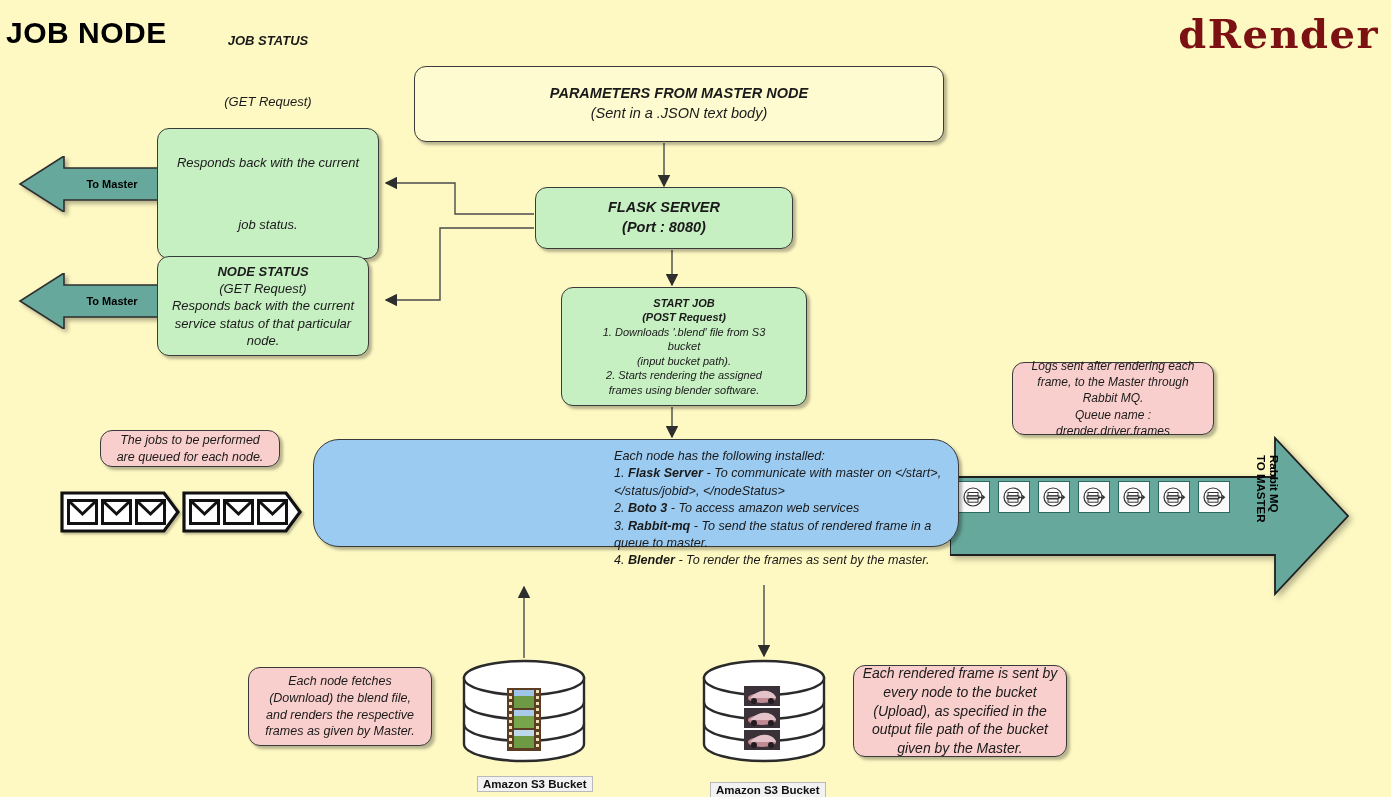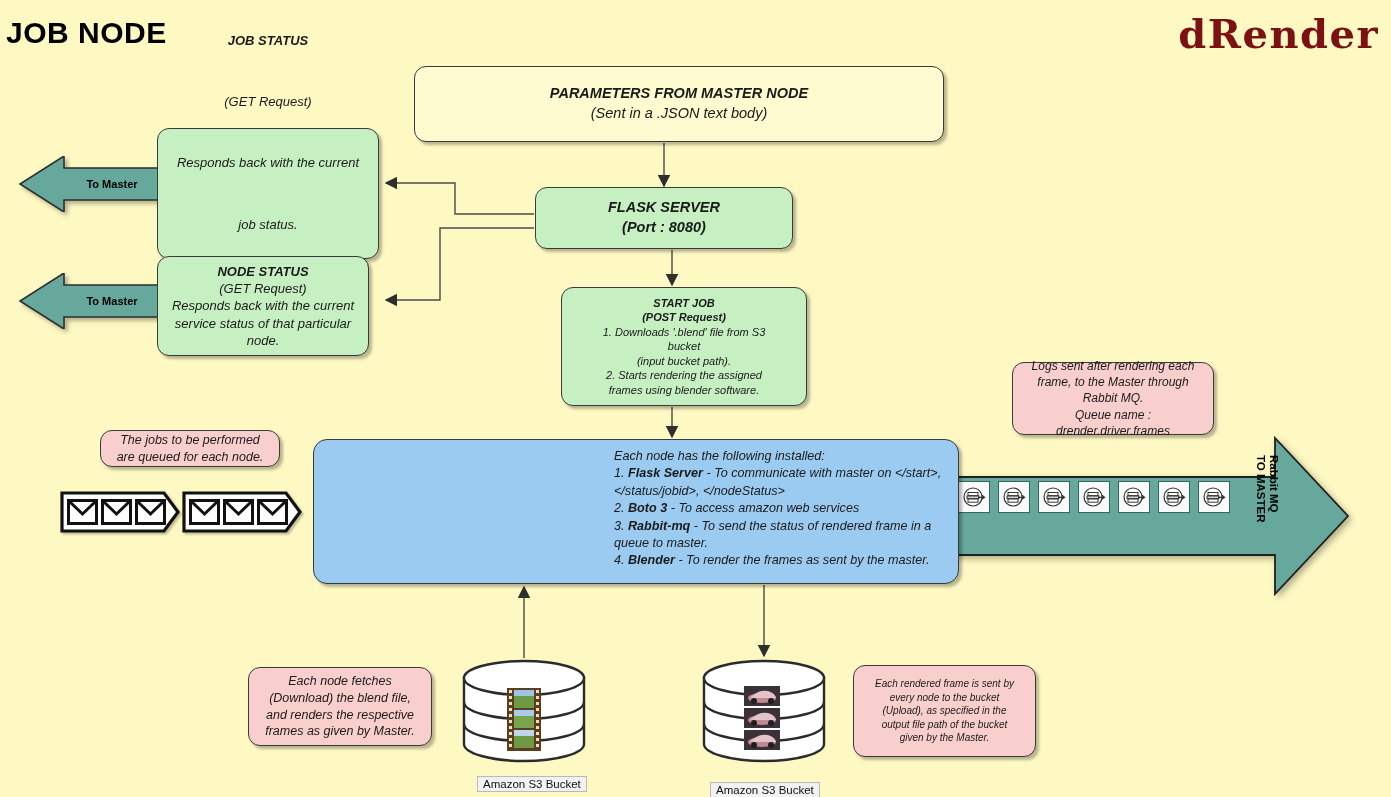--- a/index.html
+++ b/index.html
@@ -75,43 +75,43 @@
   }
   #box-flask {
     left: 535px; top: 187px; width: 258px; height: 62px;
     font-size: 14.5px; line-height: 1.35;
   }
   #box-startjob {
     left: 561px; top: 287px; width: 246px; height: 119px;
     font-size: 11px; line-height: 1.32;
   }
   #box-main-panel {
-    left: 313px; top: 439px; width: 646px; height: 145px;
-    border-radius: 14px;
+    left: 313px; top: 439px; width: 646px; height: 108px;
+    border-radius: 26px;
     align-items: stretch;
     justify-content: flex-start;
     padding: 0;
   }
 
   
   #note-jobs-queued {
     left: 100px; top: 430px; width: 180px; height: 37px;
     font-size: 12.5px; line-height: 1.35;
   }
   #note-logs-sent {
     left: 1012px; top: 362px; width: 202px; height: 73px;
     font-size: 12px; line-height: 1.35;
   }
   #note-fetch {
     left: 248px; top: 667px; width: 184px; height: 79px;
     font-size: 12.5px; line-height: 1.35;
   }
   #note-upload {
-    left: 853px; top: 665px; width: 183px; height: 92px;
-    font-size: 10px; line-height: 1.35;
+    left: 853px; top: 665px; width: 214px; height: 92px;
+    font-size: 14px; line-height: 1.35;
   }
 
   
   .to-master-arrow {
     width: 152px; height: 56px;
     filter: drop-shadow(3px 3px 2px rgba(0,0,0,0.30));
   }
   #arrow-to-master-1 { left: 18px; top: 156px; }
   #arrow-to-master-2 { left: 18px; top: 273px; }
   .to-master-arrow .lbl {
@@ -175,21 +175,21 @@
   }
   #panel-text .hdr { margin-bottom: 0px; }
   #panel-text .li { }
   #panel-text b { font-weight: bold; }
 
   
   .bucket { width: 128px; height: 108px; }
   #bucket-in  { left: 460px; top: 658px; }
   #bucket-out { left: 700px; top: 658px; }
   .bucket-label {
-    font-size: 11.5px; font-weight: normal; color: #111;
+    font-size: 11.5px; font-weight: bold; color: #111;
     background: #f2f2f2;
     border: 1px solid #b9b9b9;
     padding: 1px 5px;
     white-space: nowrap;
   }
   #bucket-in-label  { left: 477px; top: 776px; }
   #bucket-out-label { left: 710px; top: 782px; }
 
   
   #connectors {

